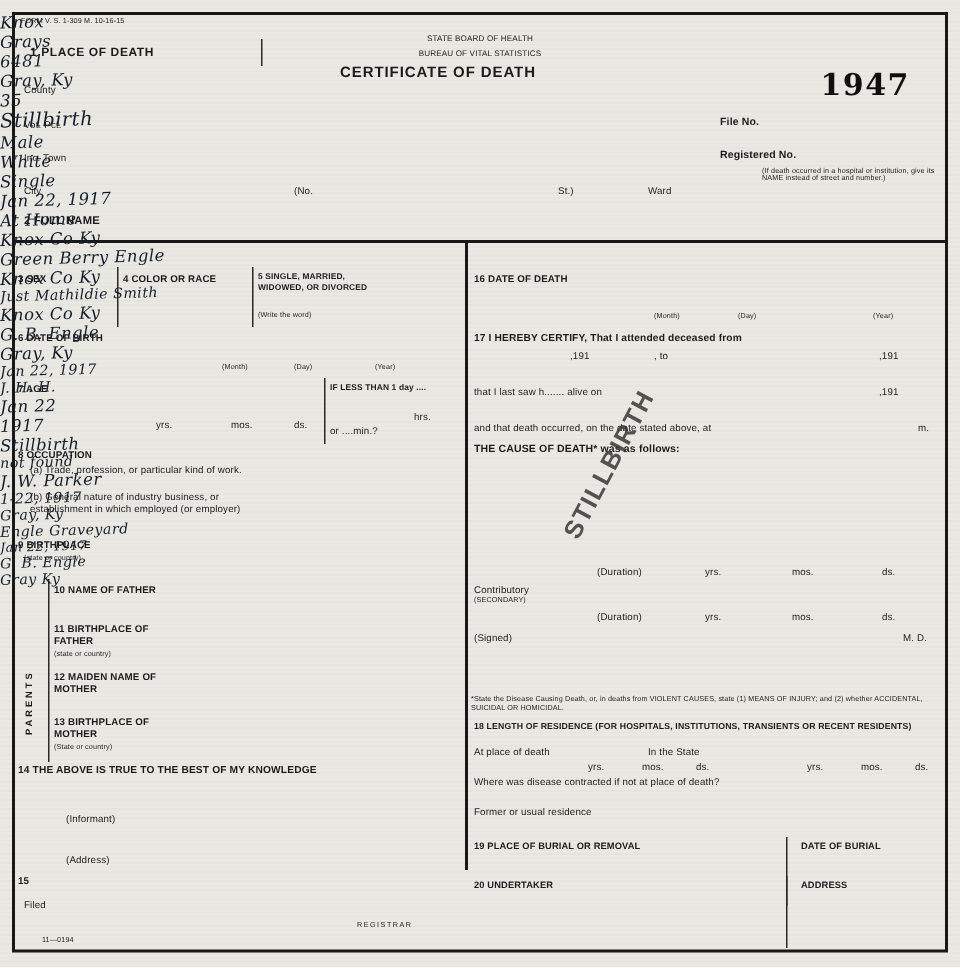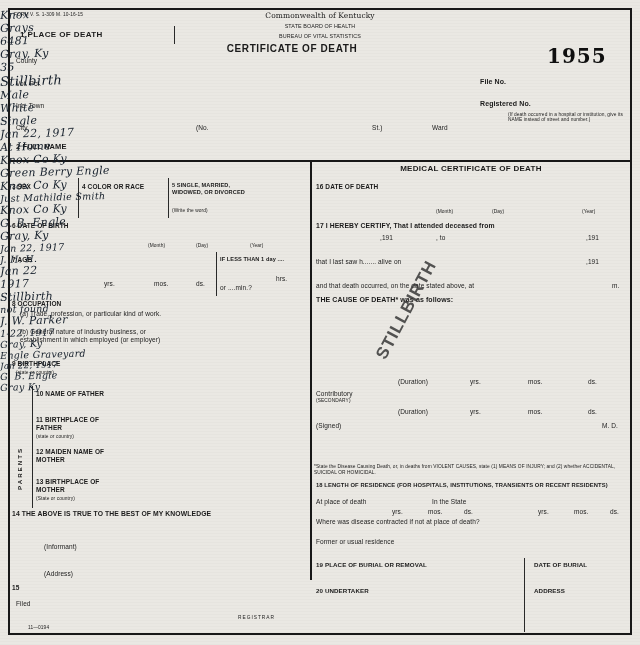--- a/index.html
+++ b/index.html
@@ -71,26 +71,25 @@
 
 <div id="sheet">
 
   <div class="ln thick" style="left:8px;top:8px;width:624px;"></div>
   <div class="ln thick" style="left:8px;top:633px;width:624px;"></div>
   <div class="ln vthick" style="left:8px;top:8px;height:626px;"></div>
   <div class="ln vthick" style="left:630px;top:8px;height:626px;"></div>
 
   <div class="t xs" style="left:14px;top:12px;">FORM V. S. 1-309 M. 10-16-15</div>
 
-  <div class="t md" style="left:0;top:12px;width:640px;text-align:center;font-family:'DejaVu Serif',serif;">Commonwealth of Kentucky</div>
   <div class="t sm c" style="left:0;top:24px;width:640px;">STATE BOARD OF HEALTH</div>
   <div class="t sm c" style="left:0;top:34px;width:640px;">BUREAU OF VITAL STATISTICS</div>
   <div class="t c tb" style="left:0;top:44px;width:584px;font-size:10px;letter-spacing:.6px;">CERTIFICATE OF DEATH</div>
 
-  <div class="bignum" style="position:absolute;left:547px;top:44px;">1955</div>
+  <div class="bignum" style="position:absolute;left:547px;top:44px;">1947</div>
 
   <div class="ln" style="left:8px;top:26px;width:166px;"></div>
   <div class="ln" style="left:8px;top:44px;width:166px;"></div>
   <div class="ln vline" style="left:174px;top:26px;height:18px;"></div>
   <div class="t tb cap" style="left:20px;top:31px;font-size:8px;letter-spacing:.4px;text-align:right;">1 PLACE OF DEATH</div>
 
   <div class="t" style="left:16px;top:57px;">County</div>
   <div class="ln" style="left:14px;top:66px;width:280px;"></div>
   <div class="hand" style="left:76px;top:48px;">Knox</div>
 
@@ -119,21 +118,20 @@
 
   <div class="t tb" style="left:16px;top:143px;font-size:7.5px;text-align:center;">2 FULL NAME</div>
   <div class="ln" style="left:14px;top:154px;width:480px;"></div>
   <div class="hand" style="left:170px;top:130px;font-size:13px;">Stillbirth</div>
 
   <div class="ln thick" style="left:8px;top:160px;width:624px;"></div>
   <div class="ln vthick" style="left:310px;top:160px;height:420px;"></div>
 
   <div class="ln" style="left:8px;top:178px;width:302px;"></div>
 
-  <div class="t tb c cap" style="left:312px;top:165px;width:318px;font-size:8px;letter-spacing:.3px;">MEDICAL CERTIFICATE OF DEATH</div>
   <div class="ln" style="left:312px;top:178px;width:318px;"></div>
 
   <div class="ln" style="left:8px;top:218px;width:302px;"></div>
   <div class="ln vline" style="left:78px;top:178px;height:40px;"></div>
   <div class="ln vline" style="left:168px;top:178px;height:40px;"></div>
 
   <div class="t tb" style="left:12px;top:183px;">3 SEX</div>
   <div class="hand" style="left:14px;top:196px;">Male</div>
 
   <div class="t tb" style="left:82px;top:183px;">4 COLOR OR RACE</div>

